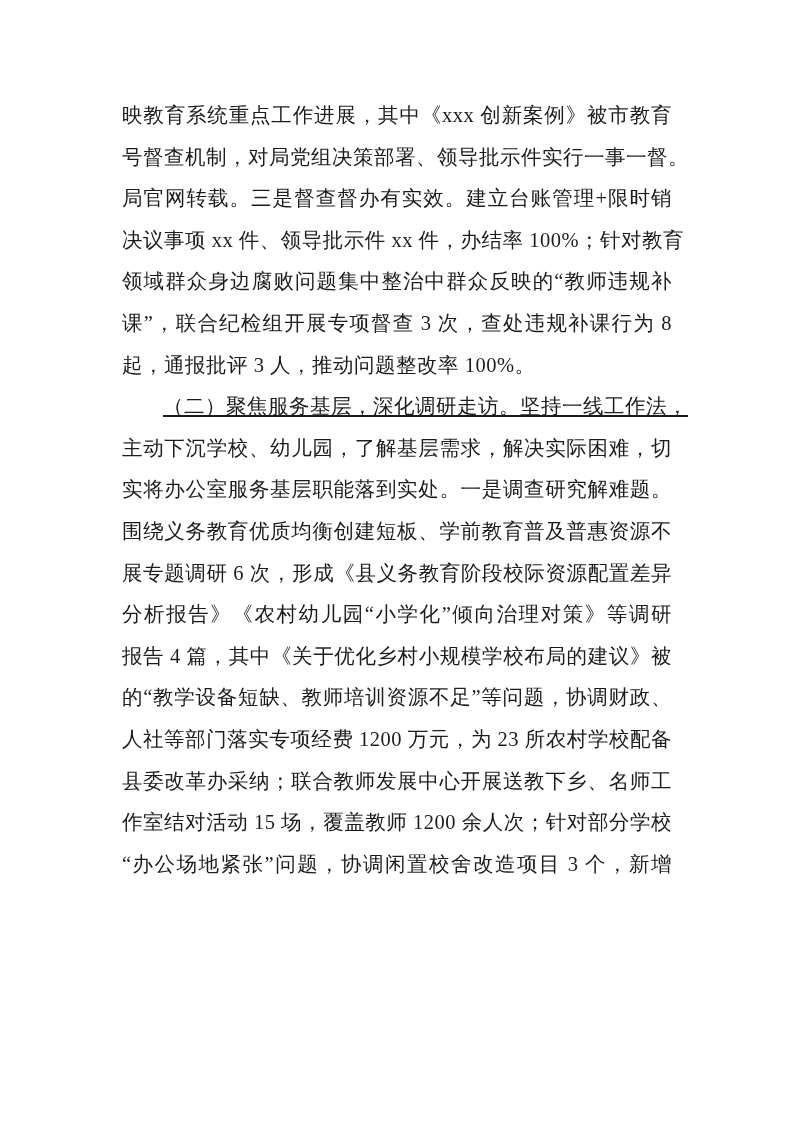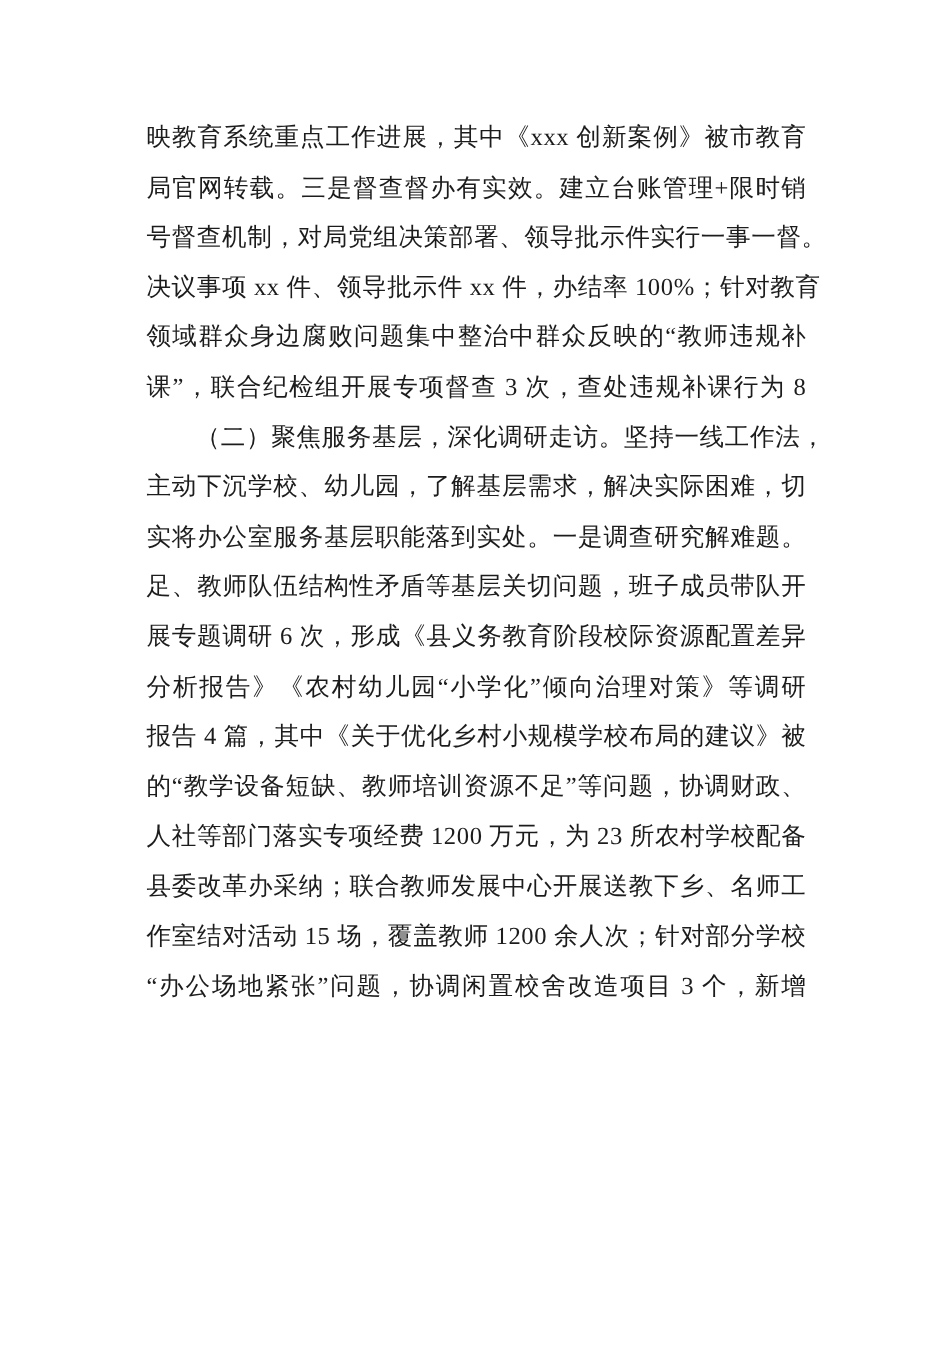--- a/index.html
+++ b/index.html
@@ -34,37 +34,39 @@
     white-space: nowrap;
     overflow: visible;
     letter-spacing: 0.5px;
   }
   .line.para-end {
     text-align: left;
     text-align-last: left;
   }
   .line.indent {
     text-indent: 2em;
+    text-decoration: underline;
   }
 </style>
 </head>
 <body>
 
 <div class="page">
   <div class="text-block">
     <div class="line">映教育系统重点工作进展，其中《xxx 创新案例》被市教育</div>
+    <div class="line">号督查机制，对局党组决策部署、领导批示件实行一事一督。</div>
     <div class="line">局官网转载。三是督查督办有实效。建立台账管理+限时销</div>
-    <div class="line">号督查机制，对局党组决策部署、领导批示件实行一事一督。</div>
     <div class="line">决议事项 xx 件、领导批示件 xx 件，办结率 100%；针对教育</div>
     <div class="line">领域群众身边腐败问题集中整治中群众反映的“教师违规补</div>
     <div class="line">课”，联合纪检组开展专项督查 3 次，查处违规补课行为 8</div>
+    <div class="line para-end">起，通报批评 3 人，推动问题整改率 100%。</div>
     <div class="line indent">（二）聚焦服务基层，深化调研走访。坚持一线工作法，</div>
     <div class="line">主动下沉学校、幼儿园，了解基层需求，解决实际困难，切</div>
     <div class="line">实将办公室服务基层职能落到实处。一是调查研究解难题。</div>
-    <div class="line">足、教师队伍结构性矛盾等基层关切问题，班子成员带队开</div>
+    <div class="line">围绕义务教育优质均衡创建短板、学前教育普及普惠资源不</div>
     <div class="line">展专题调研 6 次，形成《县义务教育阶段校际资源配置差异</div>
     <div class="line">分析报告》《农村幼儿园“小学化”倾向治理对策》等调研</div>
     <div class="line">报告 4 篇，其中《关于优化乡村小规模学校布局的建议》被</div>
     <div class="line">的“教学设备短缺、教师培训资源不足”等问题，协调财政、</div>
     <div class="line">人社等部门落实专项经费 1200 万元，为 23 所农村学校配备</div>
     <div class="line">县委改革办采纳；联合教师发展中心开展送教下乡、名师工</div>
     <div class="line">作室结对活动 15 场，覆盖教师 1200 余人次；针对部分学校</div>
     <div class="line">“办公场地紧张”问题，协调闲置校舍改造项目 3 个，新增</div>
   </div>
 </div>

